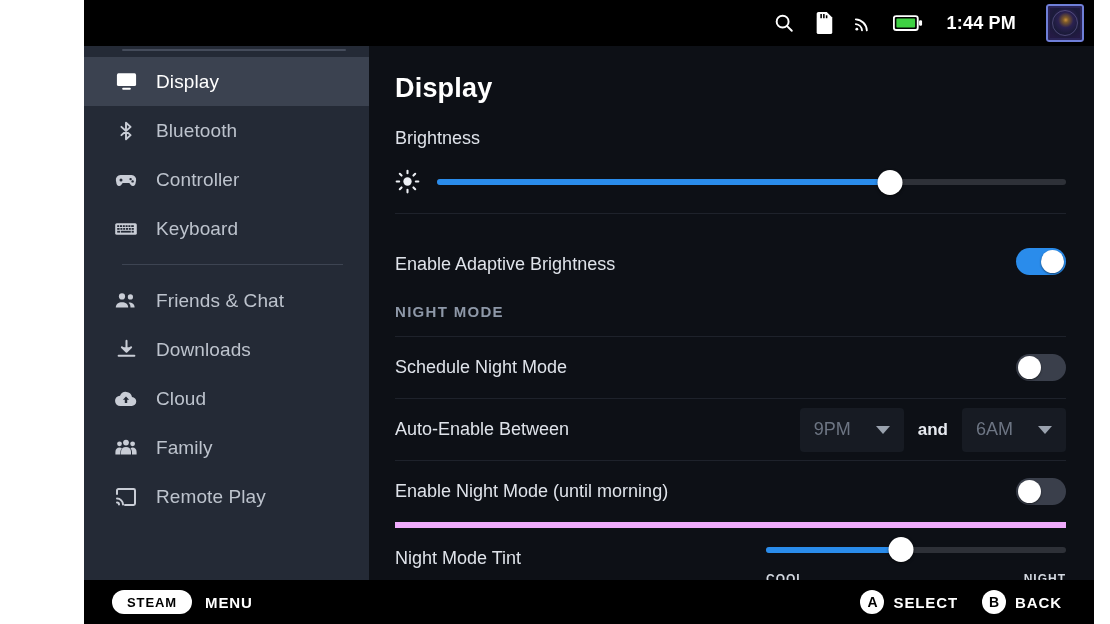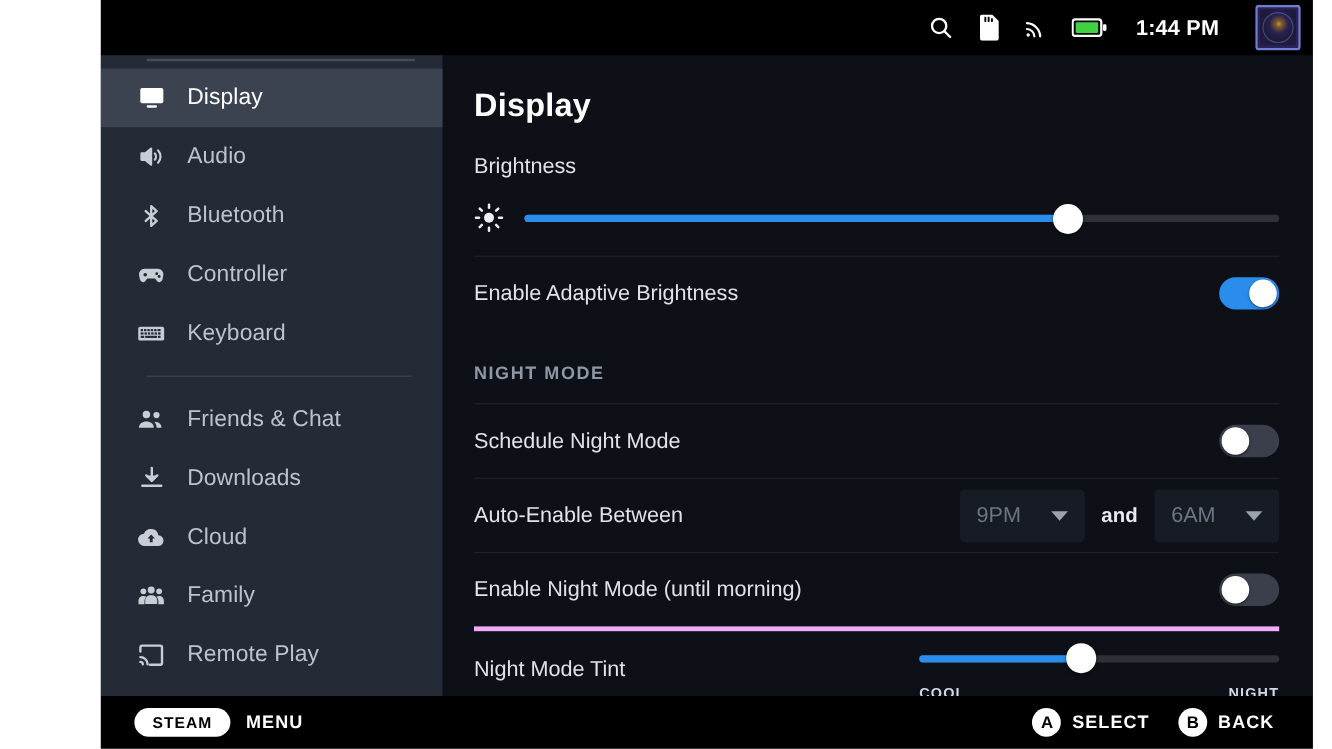--- a/index.html
+++ b/index.html
@@ -261,21 +261,21 @@
     border-top: 8px solid #9aa2ae;
   }
   .and-text { color: #e7eaf0; font-size: 17px; font-weight: bold; }
 
   
   .tint-row {
     display: flex;
     align-items: center;
     justify-content: space-between;
     height: 66px;
-    border-top: 4px solid #f0abfc;
+    border-top: 6px solid #f0abfc;
   }
   .tint-slider-wrap {
     width: 300px;
     position: relative;
     flex: 0 0 300px;
     padding-top: 6px;
   }
   .tint-ends {
     display: flex;
     justify-content: space-between;
@@ -387,30 +387,20 @@
           <div class="nav-item selected">
             <span class="nav-icon">
               <svg width="23" height="23" viewBox="0 0 24 24" fill="currentColor">
                 <rect x="2" y="3.5" width="20" height="13.2" rx="1.6"></rect>
                 <rect x="7.5" y="18.4" width="9" height="2.2" rx="1"></rect>
               </svg>
             </span>
             <span class="nav-label">Display</span>
           </div>
 
-          <div class="nav-item">
-            <span class="nav-icon">
-              <svg width="23" height="23" viewBox="0 0 24 24" fill="none" stroke="currentColor" stroke-width="1.9" stroke-linecap="round">
-                <path d="M3 9.2h3.4L11.4 5v14L6.4 14.8H3z" fill="currentColor" stroke-linejoin="round"></path>
-                <path d="M14.6 9.3a4 4 0 0 1 0 5.4"></path>
-                <path d="M17.5 6.6a8 8 0 0 1 0 10.8"></path>
-              </svg>
-            </span>
-            <span class="nav-label">Audio</span>
-          </div>
 
           <div class="nav-item">
             <span class="nav-icon">
               <svg width="22" height="22" viewBox="0 0 24 24" fill="none" stroke="currentColor" stroke-width="2.1" stroke-linejoin="round" stroke-linecap="round">
                 <path d="M7 7.5L17 16.5L12 21V3l5 4.5L7 16.5"></path>
               </svg>
             </span>
             <span class="nav-label">Bluetooth</span>
           </div>
 
@@ -538,21 +528,21 @@
               </svg>
             </span>
             <span class="slider">
               <span class="track"></span>
               <span class="fill" id="brightness-fill" style="width: 72%;"></span>
               <span class="thumb" id="brightness-thumb" style="left: 72%;"></span>
             </span>
           </div>
         </div>
 
-        <div class="row" style="margin-top:16px;">
+        <div class="row" style="margin-top:16px;align-items:flex-end;">
           <span class="field-label">Enable Adaptive Brightness</span>
           <span class="toggle on">
             <span class="knob"></span>
           </span>
         </div>
 
         <div class="section-head">NIGHT MODE</div>
 
         <div class="row">
           <span class="field-label">Schedule Night Mode</span>

